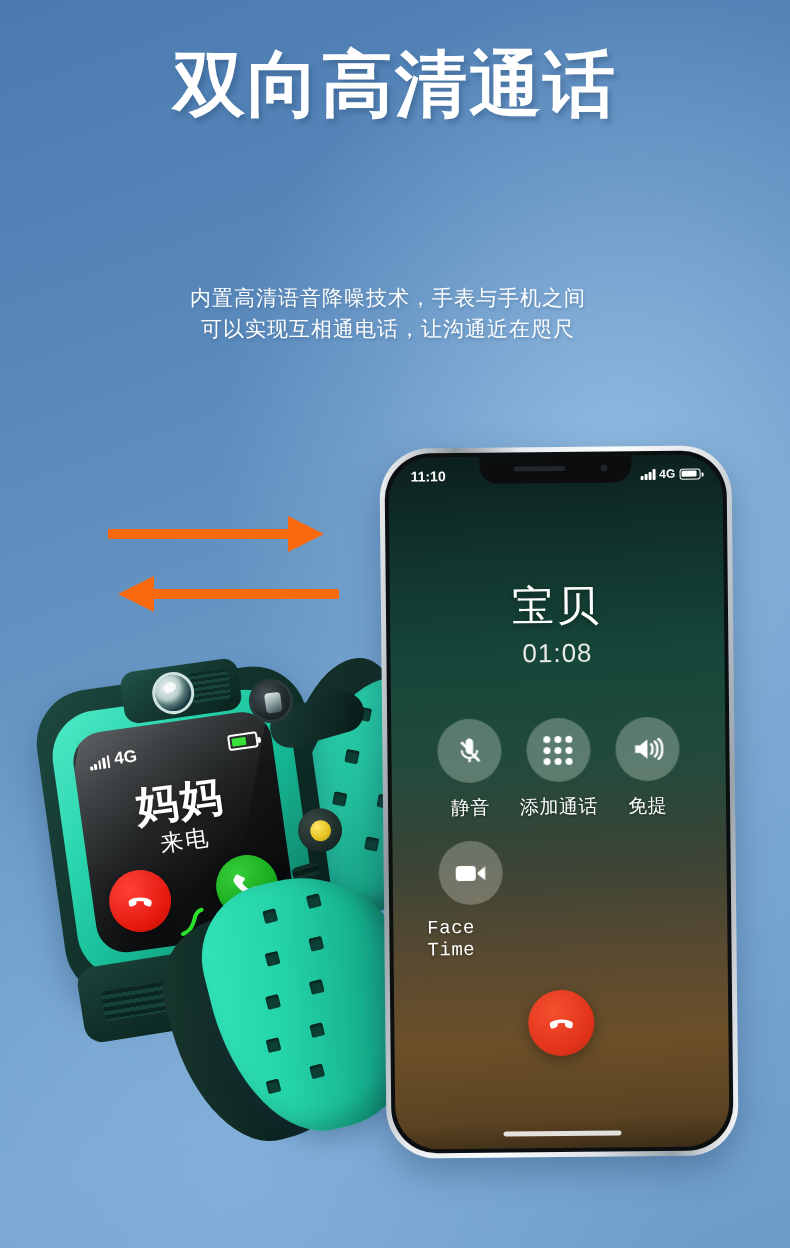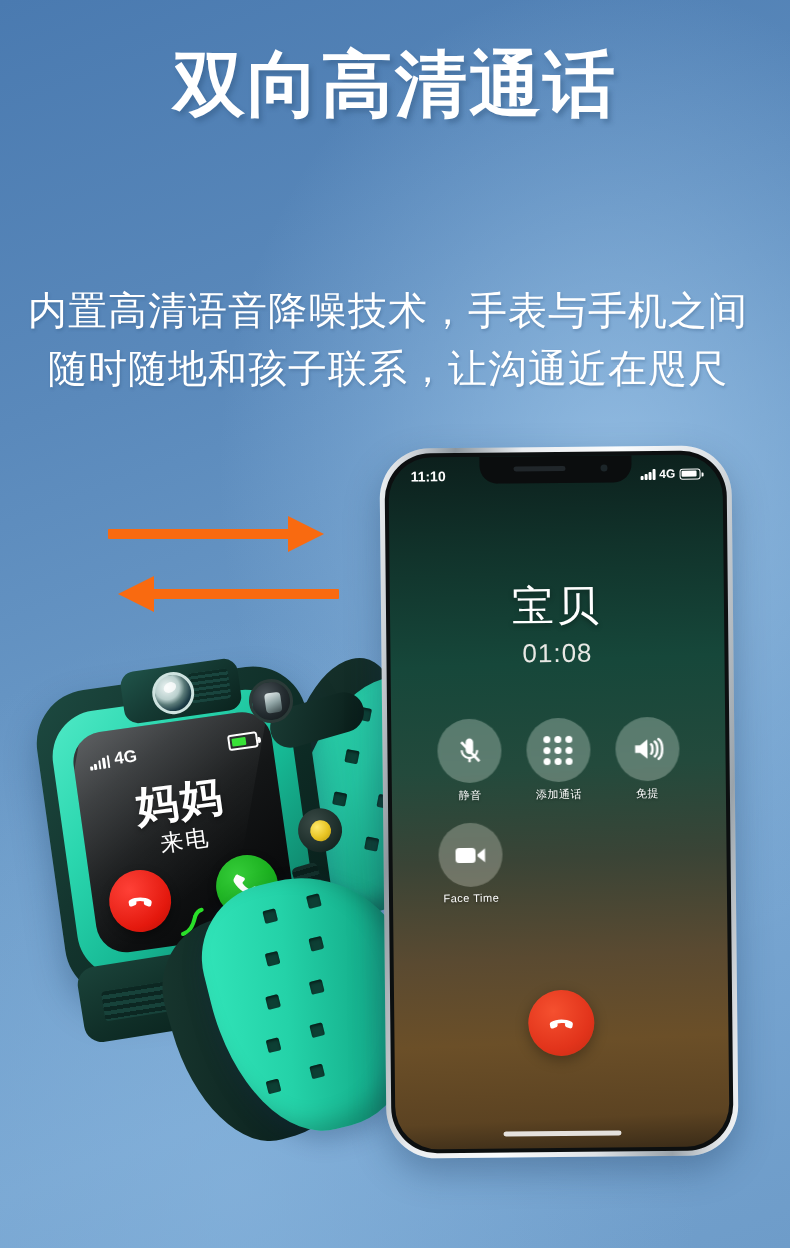--- a/index.html
+++ b/index.html
@@ -32,21 +32,21 @@
     padding: 8px 40px 11px;
     border: 2.5px solid rgba(255,255,255,0.92);
     border-radius: 30px;
     font-size: 30px; color: #ffffff; letter-spacing: 2px;
     white-space: nowrap;
     text-shadow: 1px 2px 3px rgba(40,75,115,0.28);
   }
   .body-copy {
     position: absolute; top: 282px; left: 0; right: 14px;
     text-align: center; color: #ffffff;
-    font-size: 39px; line-height: 1.48; letter-spacing: 1px;
+    font-size: 21px; line-height: 1.48; letter-spacing: 1px;
     text-shadow: 1px 2px 3px rgba(40,75,115,0.30);
   }
   .body-copy div { white-space: nowrap; }
 
   
   .arrows { position: absolute; left: 108px; top: 505px; width: 230px; height: 115px; }
   .arrow-row { position: absolute; width: 100%; height: 42px; }
   .arrow-row.r1 { top: 8px; }
   .arrow-row.r2 { top: 68px; }
   .arrow-shaft {
@@ -140,22 +140,23 @@
   }
   .cell { display: flex; flex-direction: column; align-items: center; }
   .circle {
     width: 64px; height: 64px; border-radius: 50%;
     background: rgba(225,240,230,0.30);
     display: flex; align-items: center; justify-content: center;
     backdrop-filter: blur(2px);
   }
   .cell.warm .circle { background: rgba(230,228,215,0.30); }
   .cell-label {
-    margin-top: 5px; color: #fff; font-size: 11px; letter-spacing: 0.5px;
+    margin-top: 12px; color: #fff; font-size: 19px; letter-spacing: 0.5px;
     text-shadow: 0 1px 3px rgba(0,0,0,0.45);
+    font-family: Liberation Mono, monospace;
   }
 
   
   .ic { fill: #ffffff; }
   .dots { display: grid; grid-template-columns: repeat(3,7px); gap: 4px; }
   .dots i { display: block; width: 7px; height: 7px; background: #fff; border-radius: 50%; }
   .plus { position: relative; width: 30px; height: 30px; }
   .plus::before, .plus::after {
     content:''; position:absolute; background:#fff; border-radius:1px;
   }
@@ -339,21 +340,21 @@
   }
 </style>
 </head>
 <body>
 
 <div id="page">
 
   <div class="title">双向高清通话</div>
   <div class="body-copy">
     <div>内置高清语音降噪技术，手表与手机之间</div>
-    <div>随时随地和孩子联系，让沟通近在咫尺</div>
+    <div>可以实现互相通电话，让沟通近在咫尺</div>
   </div>
 
   <div class="arrows">
     <div class="arrow-row r1">
       <div class="arrow-shaft"></div>
       <div class="arrow-head"></div>
     </div>
     <div class="arrow-row r2">
       <div class="arrow-shaft"></div>
       <div class="arrow-head"></div>

